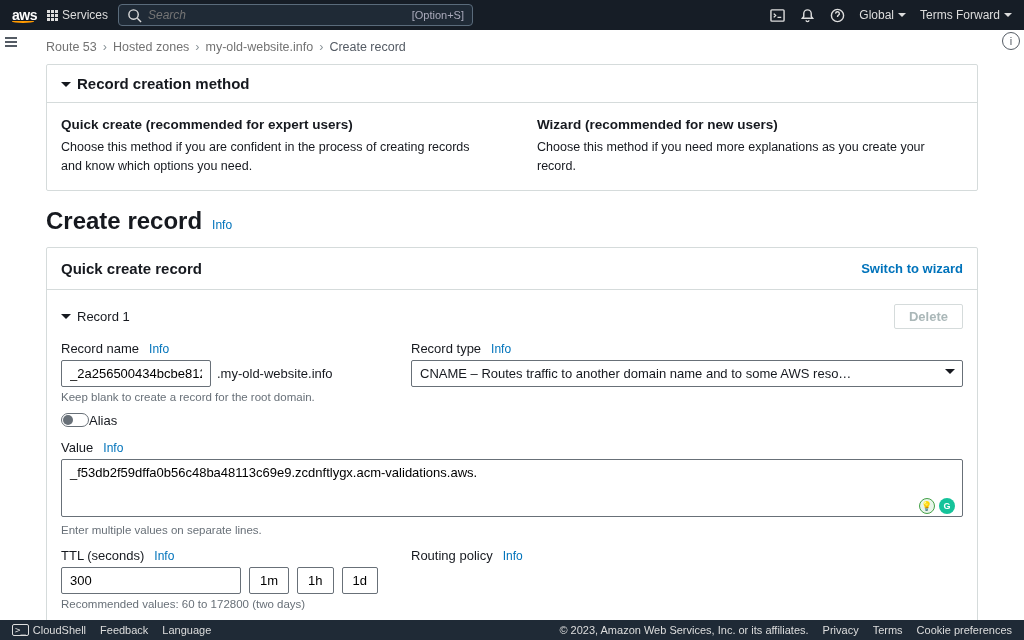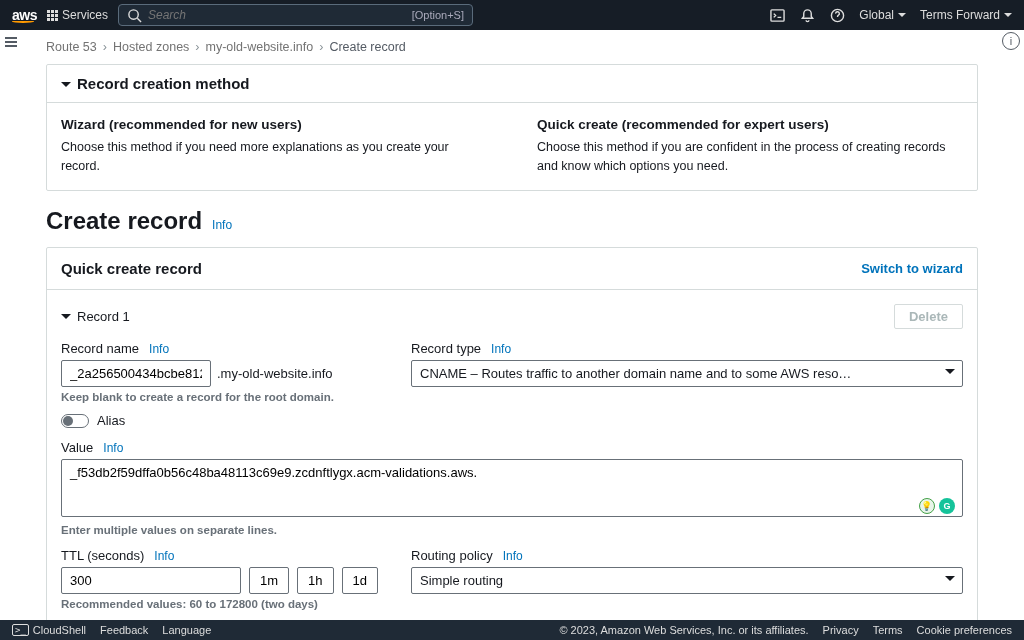--- a/index.html
+++ b/index.html
@@ -56,32 +56,32 @@
 .record-hdr { display:flex; align-items:center; gap:6px; margin-bottom:12px; }
 .record-hdr .rt { font-weight:400; font-size:13px; }
 .btn { border:1px solid #545b64; background:#fff; color:#16191f; padding:4px 14px; border-radius:2px; font-size:13px; cursor:pointer; font-weight:600; }
 .btn.disabled { color:#aab7b8; border-color:#d5dbdb; cursor:default; }
 .record-hdr .btn { margin-left:auto; }
 
 .form-row { display:flex; gap:40px; margin-bottom:10px; }
 .field { flex:1; min-width:0; }
 .field.half { flex:0 0 310px; }
 .field-label { font-size:13px; font-weight:400; margin-bottom:4px; display:flex; gap:10px; align-items:baseline; }
-.hint { font-size:11.5px; color:#687078; margin-top:4px;font-weight:bold; }
+.hint { font-size:11.5px; color:#687078; margin-top:4px; }
 
 .input, .select, .textarea { border:1px solid #687078; border-radius:2px; padding:5px 8px; font-size:13px; width:100%; background:#fff; }
 .select { appearance:none; position:relative; padding-right:36px; white-space:nowrap; overflow:hidden; text-overflow:ellipsis; }
 .select-wrap { position:relative; }
 .select-wrap::after { content:""; position:absolute; right:8px; top:50%; transform:translateY(-40%); border:5px solid transparent; border-top-color:#16191f; pointer-events:none; }
 
 .name-row { display:flex; align-items:center; gap:6px; }
 .name-row .input { width:150px; }
 .domain-suffix { font-size:13px; color:#16191f; }
 
-.toggle-row { display:flex; align-items:flex-end; gap:8px; margin:10px 0 12px; }
+.toggle-row { display:flex; align-items:flex-start; margin:10px 0 12px; }
 .toggle { width:28px; height:14px; border-radius:8px; border:1px solid #687078; background:#fff; position:relative; cursor:pointer; }
 .toggle::after { content:""; position:absolute; left:1px; top:1px; width:10px; height:10px; border-radius:50%; background:#687078; }
 
 .textarea { height:58px; resize:none; font-family:inherit; }
 .textarea-wrap { position:relative; }
 .gram { position:absolute; bottom:6px; right:8px; display:flex; gap:4px; }
 .gram .g1 { width:16px; height:16px; border-radius:50%; background:#e8f5e9; border:1px solid #43a047; display:flex; align-items:center; justify-content:center; font-size:9px; color:#43a047; }
 .gram .g2 { width:16px; height:16px; border-radius:50%; background:#15c39a; color:#fff; display:flex; align-items:center; justify-content:center; font-size:9px; font-weight:700; }
 
 .ttl-row { display:flex; gap:40px; }
@@ -171,26 +171,26 @@
   </div>
 
   <div class="panel">
     <div class="panel-header">
       <span class="tri"></span>
       <span>Record creation method</span>
     </div>
     <div class="panel-body">
       <div class="method-row">
         <div class="method">
+          <h4>Quick create (recommended for expert users)</h4>
+          <p>Choose this method if you are confident in the process of creating records and know which options you need.</p>
+        </div>
+        <div class="method">
           <h4>Wizard (recommended for new users)</h4>
           <p>Choose this method if you need more explanations as you create your record.</p>
-        </div>
-        <div class="method">
-          <h4>Quick create (recommended for expert users)</h4>
-          <p>Choose this method if you are confident in the process of creating records and know which options you need.</p>
         </div>
       </div>
     </div>
   </div>
 
   <div class="page-title-row">
     <span class="page-title">Create record</span>
     <span class="info-link">Info</span>
   </div>
 
@@ -261,23 +261,20 @@
             <button class="ttl-quick">1m</button>
             <button class="ttl-quick">1h</button>
             <button class="ttl-quick">1d</button>
           </div>
           <div class="hint">Recommended values: 60 to 172800 (two days)</div>
         </div>
         <div class="field">
           <div class="field-label">
             <span>Routing policy</span>
             <span class="info-link">Info</span>
-          </div>
-          <div class="select-wrap">
-            <div class="select">Simple routing</div>
           </div>
         </div>
       </div>
     </div>
 
   </div>
 
 </div>
 
 <div class="footer">

